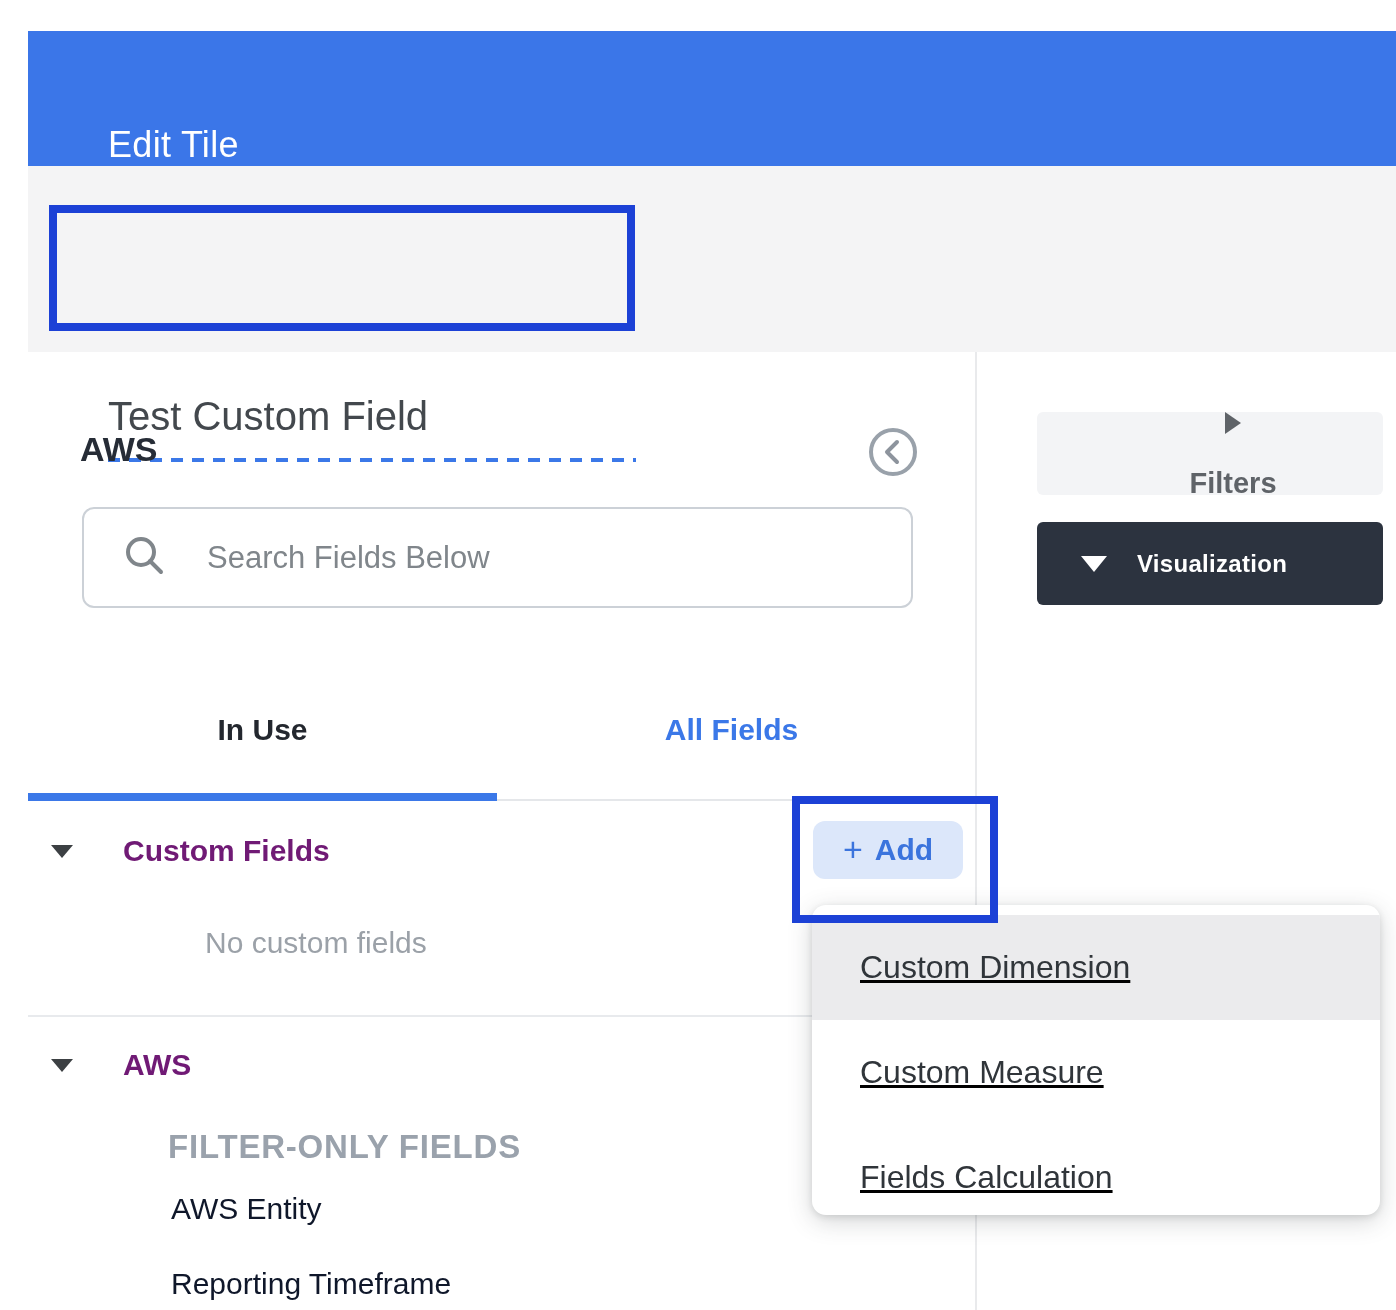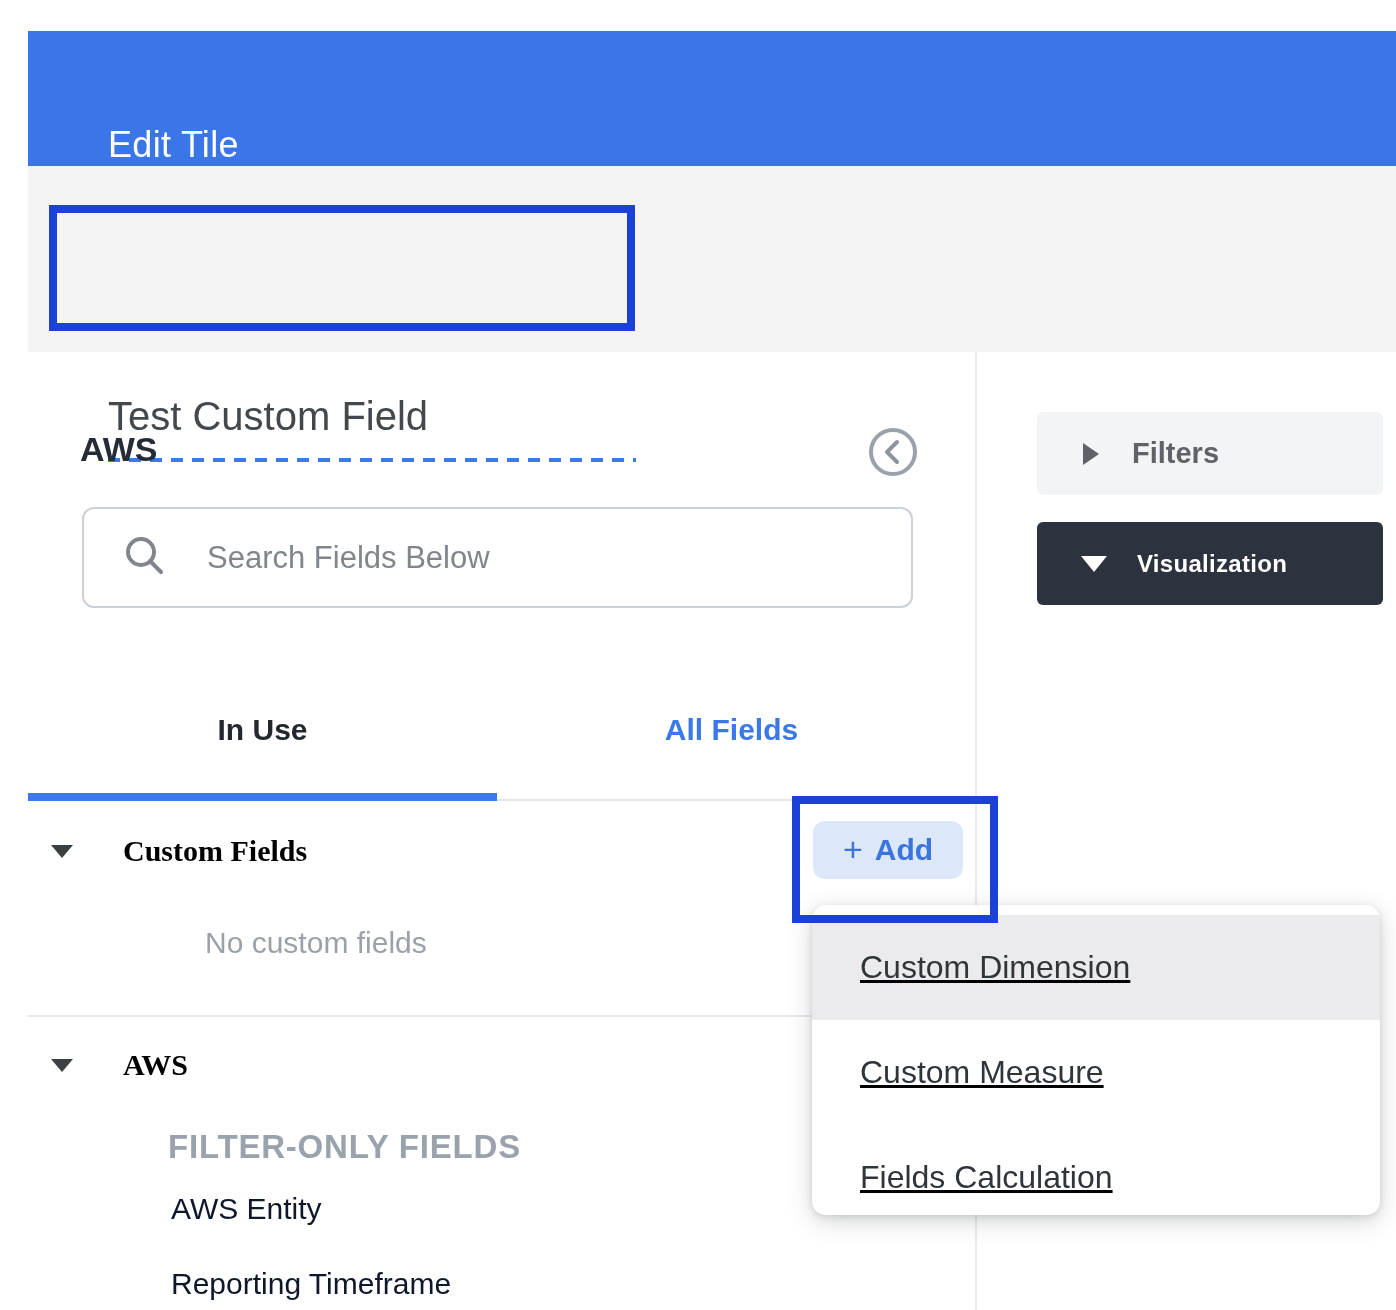--- a/index.html
+++ b/index.html
@@ -50,42 +50,42 @@
   .tab.active { color:var(--accent-blue); }
   .tab.inactive { color:#23272e; }
   .tabs-hairline { position:absolute; left:28px; top:799px; width:912px; height:2px; background:#e5e7ea; }
   .tab-indicator { position:absolute; left:28px; top:793px; width:469px; height:8px; background:var(--accent-blue); }
   .caret-down {
     width:0; height:0; border-left:11px solid transparent; border-right:11px solid transparent;
     border-top:13px solid #3c4043;
   }
   .section-caret-1 { position:absolute; left:51px; top:845px; }
   .section-caret-2 { position:absolute; left:51px; top:1059px; }
-  .section-label { position:absolute; font-size:30px; font-weight:600; color:#000000;font-family:Liberation Serif, serif; }
+  .section-label { position:absolute; font-size:30px; font-weight:600; color:#701a75; }
   .section-label-1 { left:123px; top:834px; }
   .section-label-2 { left:123px; top:1048px; }
   .add-btn {
     position:absolute; left:813px; top:821px; width:150px; height:58px;
     background:#dce7fa; border-radius:12px; display:flex; align-items:center; justify-content:center;
     gap:12px; cursor:pointer; color:#3b74dd;
   }
   .add-btn .plus { font-size:34px; font-weight:400; line-height:1; margin-top:-3px; }
   .add-btn .lbl  { font-size:30px; font-weight:700; }
   .empty-text { position:absolute; left:205px; top:926px; font-size:30px; color:#9ba1a8; }
   .section-divider { position:absolute; left:28px; top:1015px; width:947px; height:2px; background:#e8eaed; }
   .group-label { position:absolute; left:168px; top:1128px; font-size:33px; font-weight:700;
                  color:#9aa2ac; letter-spacing:.8px; }
   .field-item { position:absolute; left:171px; font-size:30px; color:#0f172a; cursor:pointer; }
   .field-item-1 { top:1192px; }
   .field-item-2 { top:1267px; }
   
   .filters-bar {
     position:absolute; left:1037px; top:412px; width:346px; height:83px;
     background:#f3f4f6; border-radius:6px; display:flex; align-items:center;
-    padding-left:46px; gap:33px; cursor:pointer;
+    padding-left:46px; gap:33px; cursor:pointer;flex-direction:column;
   }
   .tri-right { width:0; height:0; border-top:11px solid transparent; border-bottom:11px solid transparent;
                border-left:16px solid #5f6368; }
   .filters-bar .lbl { font-size:29px; font-weight:600; color:#5f6368; }
   .viz-bar {
     position:absolute; left:1037px; top:522px; width:346px; height:83px;
     background:var(--dark-bar); border-radius:6px; display:flex; align-items:center;
     padding-left:44px; gap:30px; cursor:pointer;
   }
   .tri-down-white { width:0; height:0; border-left:13px solid transparent; border-right:13px solid transparent;

